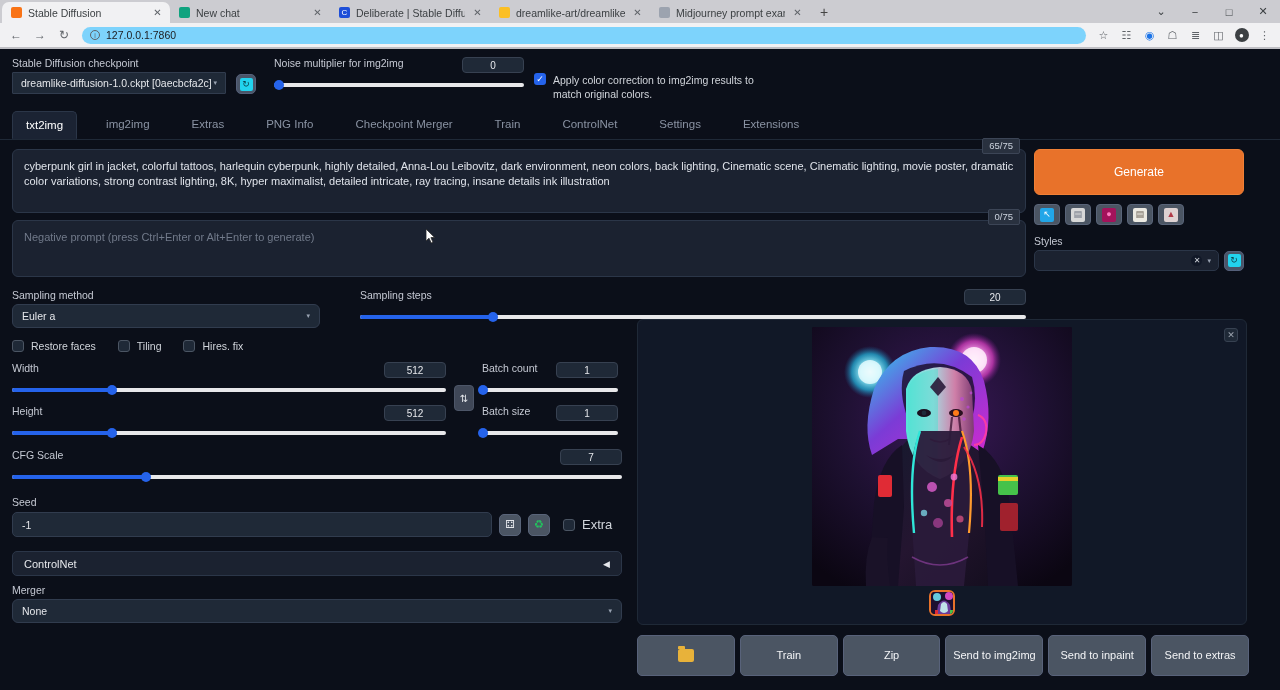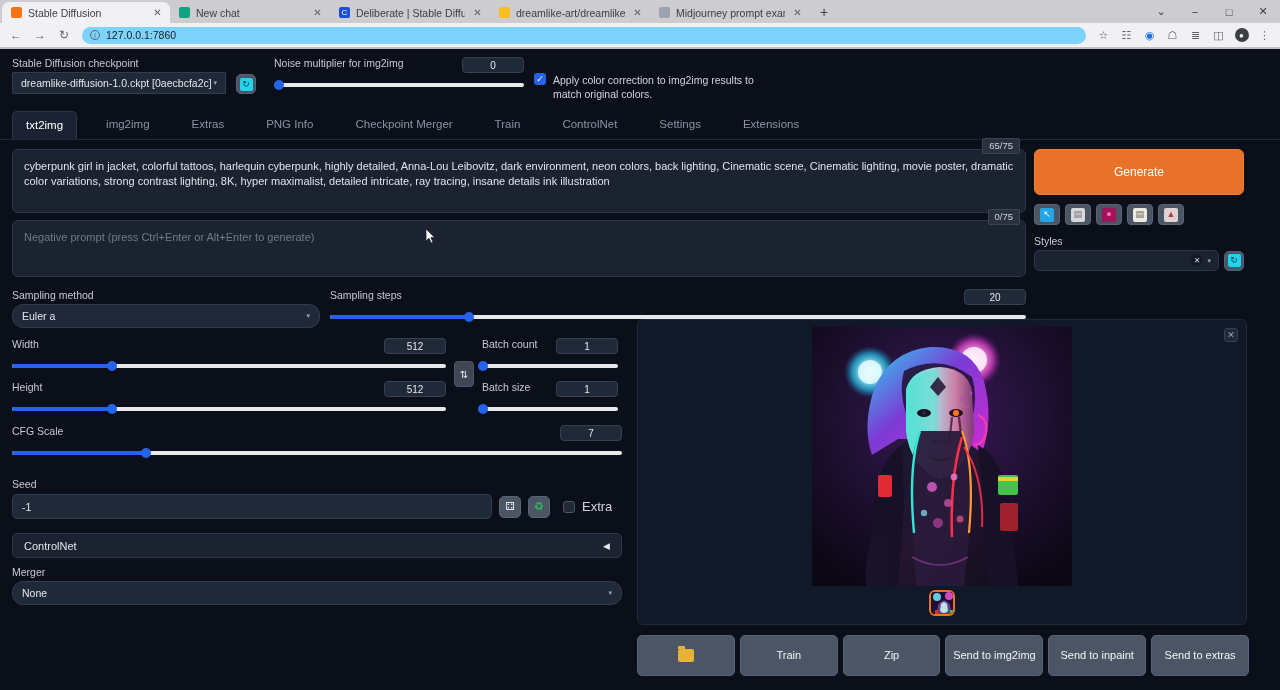--- a/index.html
+++ b/index.html
@@ -194,24 +194,24 @@
   .x-circle {
     width: 11px; height: 11px; border-radius: 50%; background: #111827;
     color: #d1d5db; font-size: 8px; display: flex;
     align-items: center; justify-content: center;
   }
 
   
   .params { margin-top: 12px; }
   .prow { display: flex; gap: 10px; }
   .pleft { width: 308px; }
-  .pright { flex: 1; }
+  .pright { flex: 1; margin-left: 30px; }
   .sel-wide {
     height: 24px; background: #1f2937; border: 1px solid #313c4e;
-    border-radius: 11px; display: flex; align-items: center;
+    border-radius: 6px; display: flex; align-items: center;
     padding: 0 9px; justify-content: space-between;
     font-size: 10.5px; color: #e5e7eb; margin-top: 3px;
   }
   .head-line { display: flex; justify-content: space-between; align-items: flex-start; }
   .cb-row { display: flex; gap: 22px; align-items: center; margin-top: 12px; }
   .cb-item { display: flex; gap: 7px; align-items: center; font-size: 10.5px; color: #d1d5db; }
 
   .wh-block { display: flex; gap: 8px; margin-top: 10px; align-items: flex-start; }
   .wh-left { width: 434px; }
   .swap-btn {
@@ -410,20 +410,34 @@
               <span class="num-box">20</span>
             </div>
             <div class="slider">
               <div class="slider-track"></div>
               <div class="slider-fill" style="width:20%"></div>
               <div class="slider-thumb" style="left:20%"></div>
             </div>
           </div>
         </div>
 
+        <div class="cb-row">
+          <div class="cb-item">
+            <span class="cb-off"></span>
+            <span>Restore faces</span>
+          </div>
+          <div class="cb-item">
+            <span class="cb-off"></span>
+            <span>Tiling</span>
+          </div>
+          <div class="cb-item">
+            <span class="cb-off"></span>
+            <span>Hires. fix</span>
+          </div>
+        </div>
 
         <div class="wh-block">
           <div class="wh-left">
             <div class="head-line">
               <span class="field-label">Width</span>
               <span class="num-box">512</span>
             </div>
             <div class="slider">
               <div class="slider-track"></div>
               <div class="slider-fill" style="width:23%"></div>
@@ -467,21 +481,21 @@
             <span class="field-label">CFG Scale</span>
             <span class="num-box">7</span>
           </div>
           <div class="slider">
             <div class="slider-track"></div>
             <div class="slider-fill" style="width:22%"></div>
             <div class="slider-thumb" style="left:22%"></div>
           </div>
         </div>
 
-        <div style="margin-top:19px">
+        <div style="margin-top:13px">
           <span class="field-label">Seed</span>
           <div class="seed-row">
             <div class="seed-input">-1</div>
             <div class="round-btn">
               <span style="color:#e5e7eb">⚃</span>
             </div>
             <div class="round-btn">
               <span style="color:#22c55e">♻</span>
             </div>
             <span class="cb-off" style="margin-left:6px"></span>

